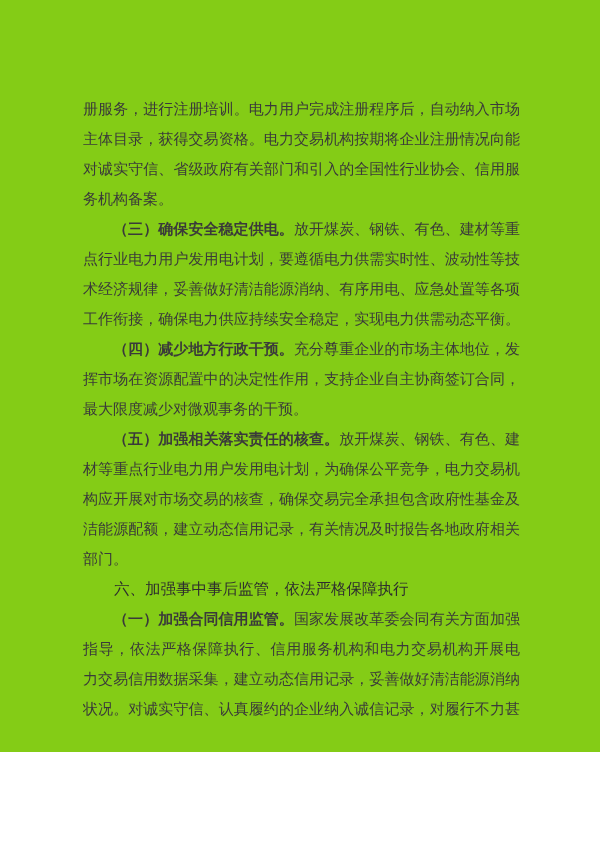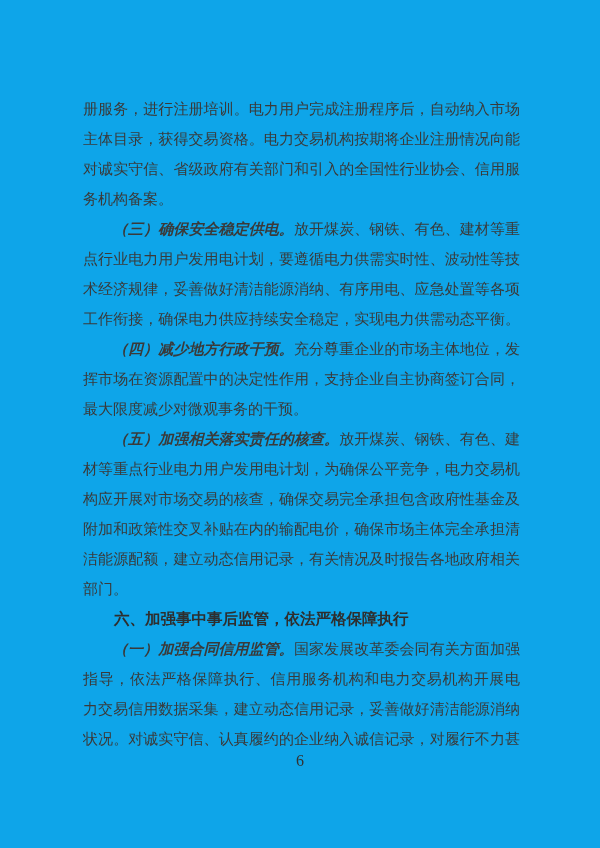--- a/index.html
+++ b/index.html
@@ -3,22 +3,22 @@
 <meta charset="utf-8">
 <style>
   html, body {
     margin: 0;
     padding: 0;
     background: #ffffff;
   }
   .page {
     position: relative;
     width: 600px;
-    height: 848px;
-    background: #0ea5e9;
+    height: 752px;
+    background: #84cc16;
     overflow: hidden;
     font-family: "Liberation Serif", "DejaVu Serif", serif;
   }
   .text-body {
     position: absolute;
     left: 83px;
     top: 94px;
     width: 437px;
   }
   .block {
@@ -35,25 +35,24 @@
     overflow: hidden;
   }
   .line.fill {
     text-align-last: justify;
   }
   .line.indent {
     text-indent: 2em;
   }
   .lead {
     font-weight: 700;
-    font-style: italic;
   }
   .block.heading .line {
     font-family: "Liberation Sans", "DejaVu Sans", sans-serif;
-    font-weight: 700;
+    font-weight: 400;
     font-size: 15.5px;
     color: #2e2e2e;
   }
   .page-number {
     position: absolute;
     top: 750px;
     left: 0;
     width: 100%;
     text-align: center;
     font-size: 16px;
@@ -81,21 +80,20 @@
       </div>
       <div class="block body">
         <div class="line fill indent"><span class="lead">（四）减少地方行政干预。</span>充分尊重企业的市场主体地位，发</div>
         <div class="line fill">挥市场在资源配置中的决定性作用，支持企业自主协商签订合同，</div>
         <div class="line">最大限度减少对微观事务的干预。</div>
       </div>
       <div class="block body">
         <div class="line fill indent"><span class="lead">（五）加强相关落实责任的核查。</span>放开煤炭、钢铁、有色、建</div>
         <div class="line fill">材等重点行业电力用户发用电计划，为确保公平竞争，电力交易机</div>
         <div class="line fill">构应开展对市场交易的核查，确保交易完全承担包含政府性基金及</div>
-        <div class="line fill">附加和政策性交叉补贴在内的输配电价，确保市场主体完全承担清</div>
         <div class="line fill">洁能源配额，建立动态信用记录，有关情况及时报告各地政府相关</div>
         <div class="line">部门。</div>
       </div>
       <div class="block heading">
         <div class="line indent">六、加强事中事后监管，依法严格保障执行</div>
       </div>
       <div class="block body">
         <div class="line fill indent"><span class="lead">（一）加强合同信用监管。</span>国家发展改革委会同有关方面加强</div>
         <div class="line fill">指导，依法严格保障执行、信用服务机构和电力交易机构开展电</div>
         <div class="line fill">力交易信用数据采集，建立动态信用记录，妥善做好清洁能源消纳</div>

